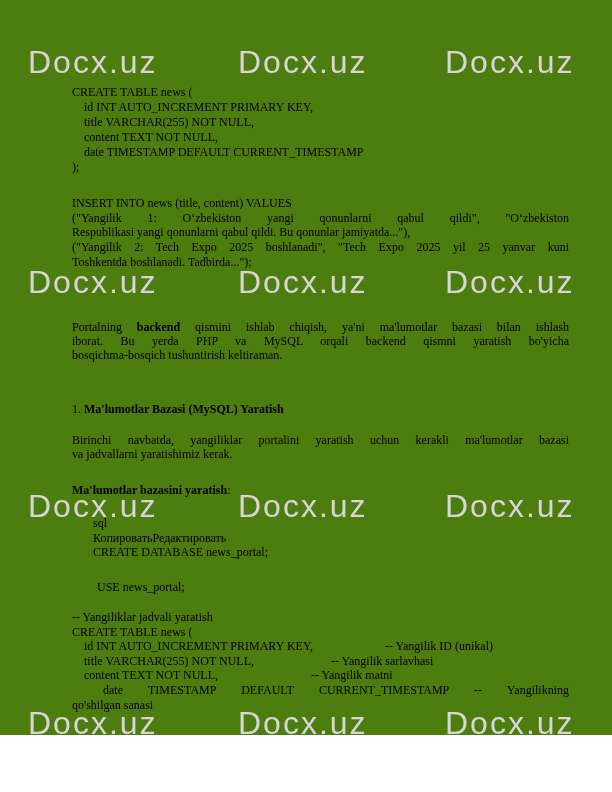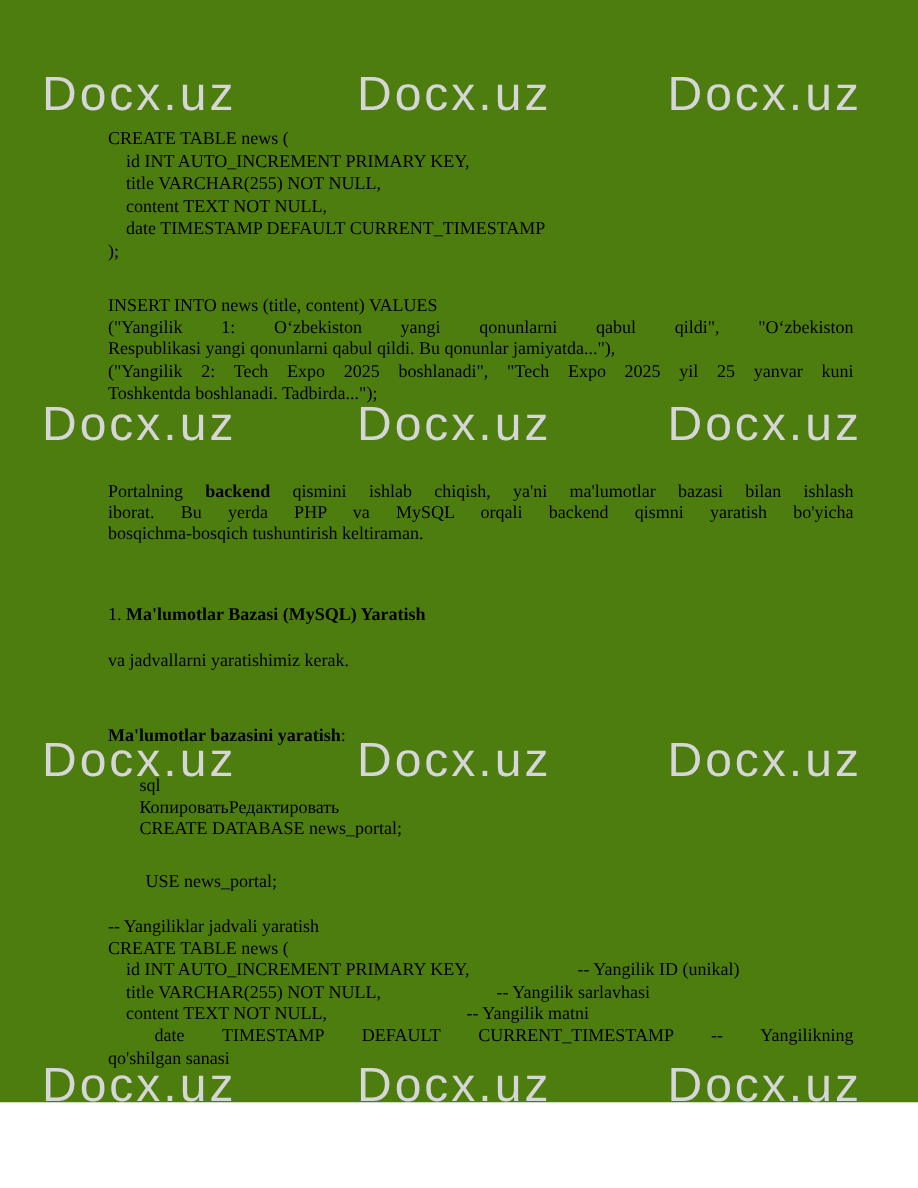--- a/index.html
+++ b/index.html
@@ -73,20 +73,21 @@
       </div>
       <div class="block" style="top: 320px; line-height: 14.2px;">
         <div class="line stretch"><span>Portalning </span><span class="b">backend</span><span> qismini ishlab chiqish, ya'ni ma'lumotlar bazasi bilan ishlash</span></div>
         <div class="line stretch"><span>iborat. Bu yerda PHP va MySQL orqali backend qismni yaratish bo'yicha</span></div>
         <div class="line"><span>bosqichma-bosqich tushuntirish keltiraman.</span></div>
       </div>
       <div class="block heading" style="top: 401px; line-height: 17px;">
         <div class="line"><span>1. </span><span class="b">Ma'lumotlar Bazasi (MySQL) Yaratish</span></div>
       </div>
       <div class="block" style="top: 433px; line-height: 14.4px;">
+        <div class="line stretch"><span>Birinchi navbatda, yangiliklar portalini yaratish uchun kerakli ma'lumotlar bazasi</span></div>
         <div class="line"><span>va jadvallarni yaratishimiz kerak.</span></div>
       </div>
       <div class="block" style="top: 483px; line-height: 14.7px;">
         <div class="line"><span class="b">Ma'lumotlar bazasini yaratish</span><span>:</span></div>
       </div>
       <div class="block" style="top: 516px; line-height: 14.6px; margin-left: 21px;">
         <div class="line"><span>sql</span></div>
         <div class="line"><span>КопироватьРедактировать</span></div>
         <div class="line"><span>CREATE DATABASE news_portal;</span></div>
       </div>

